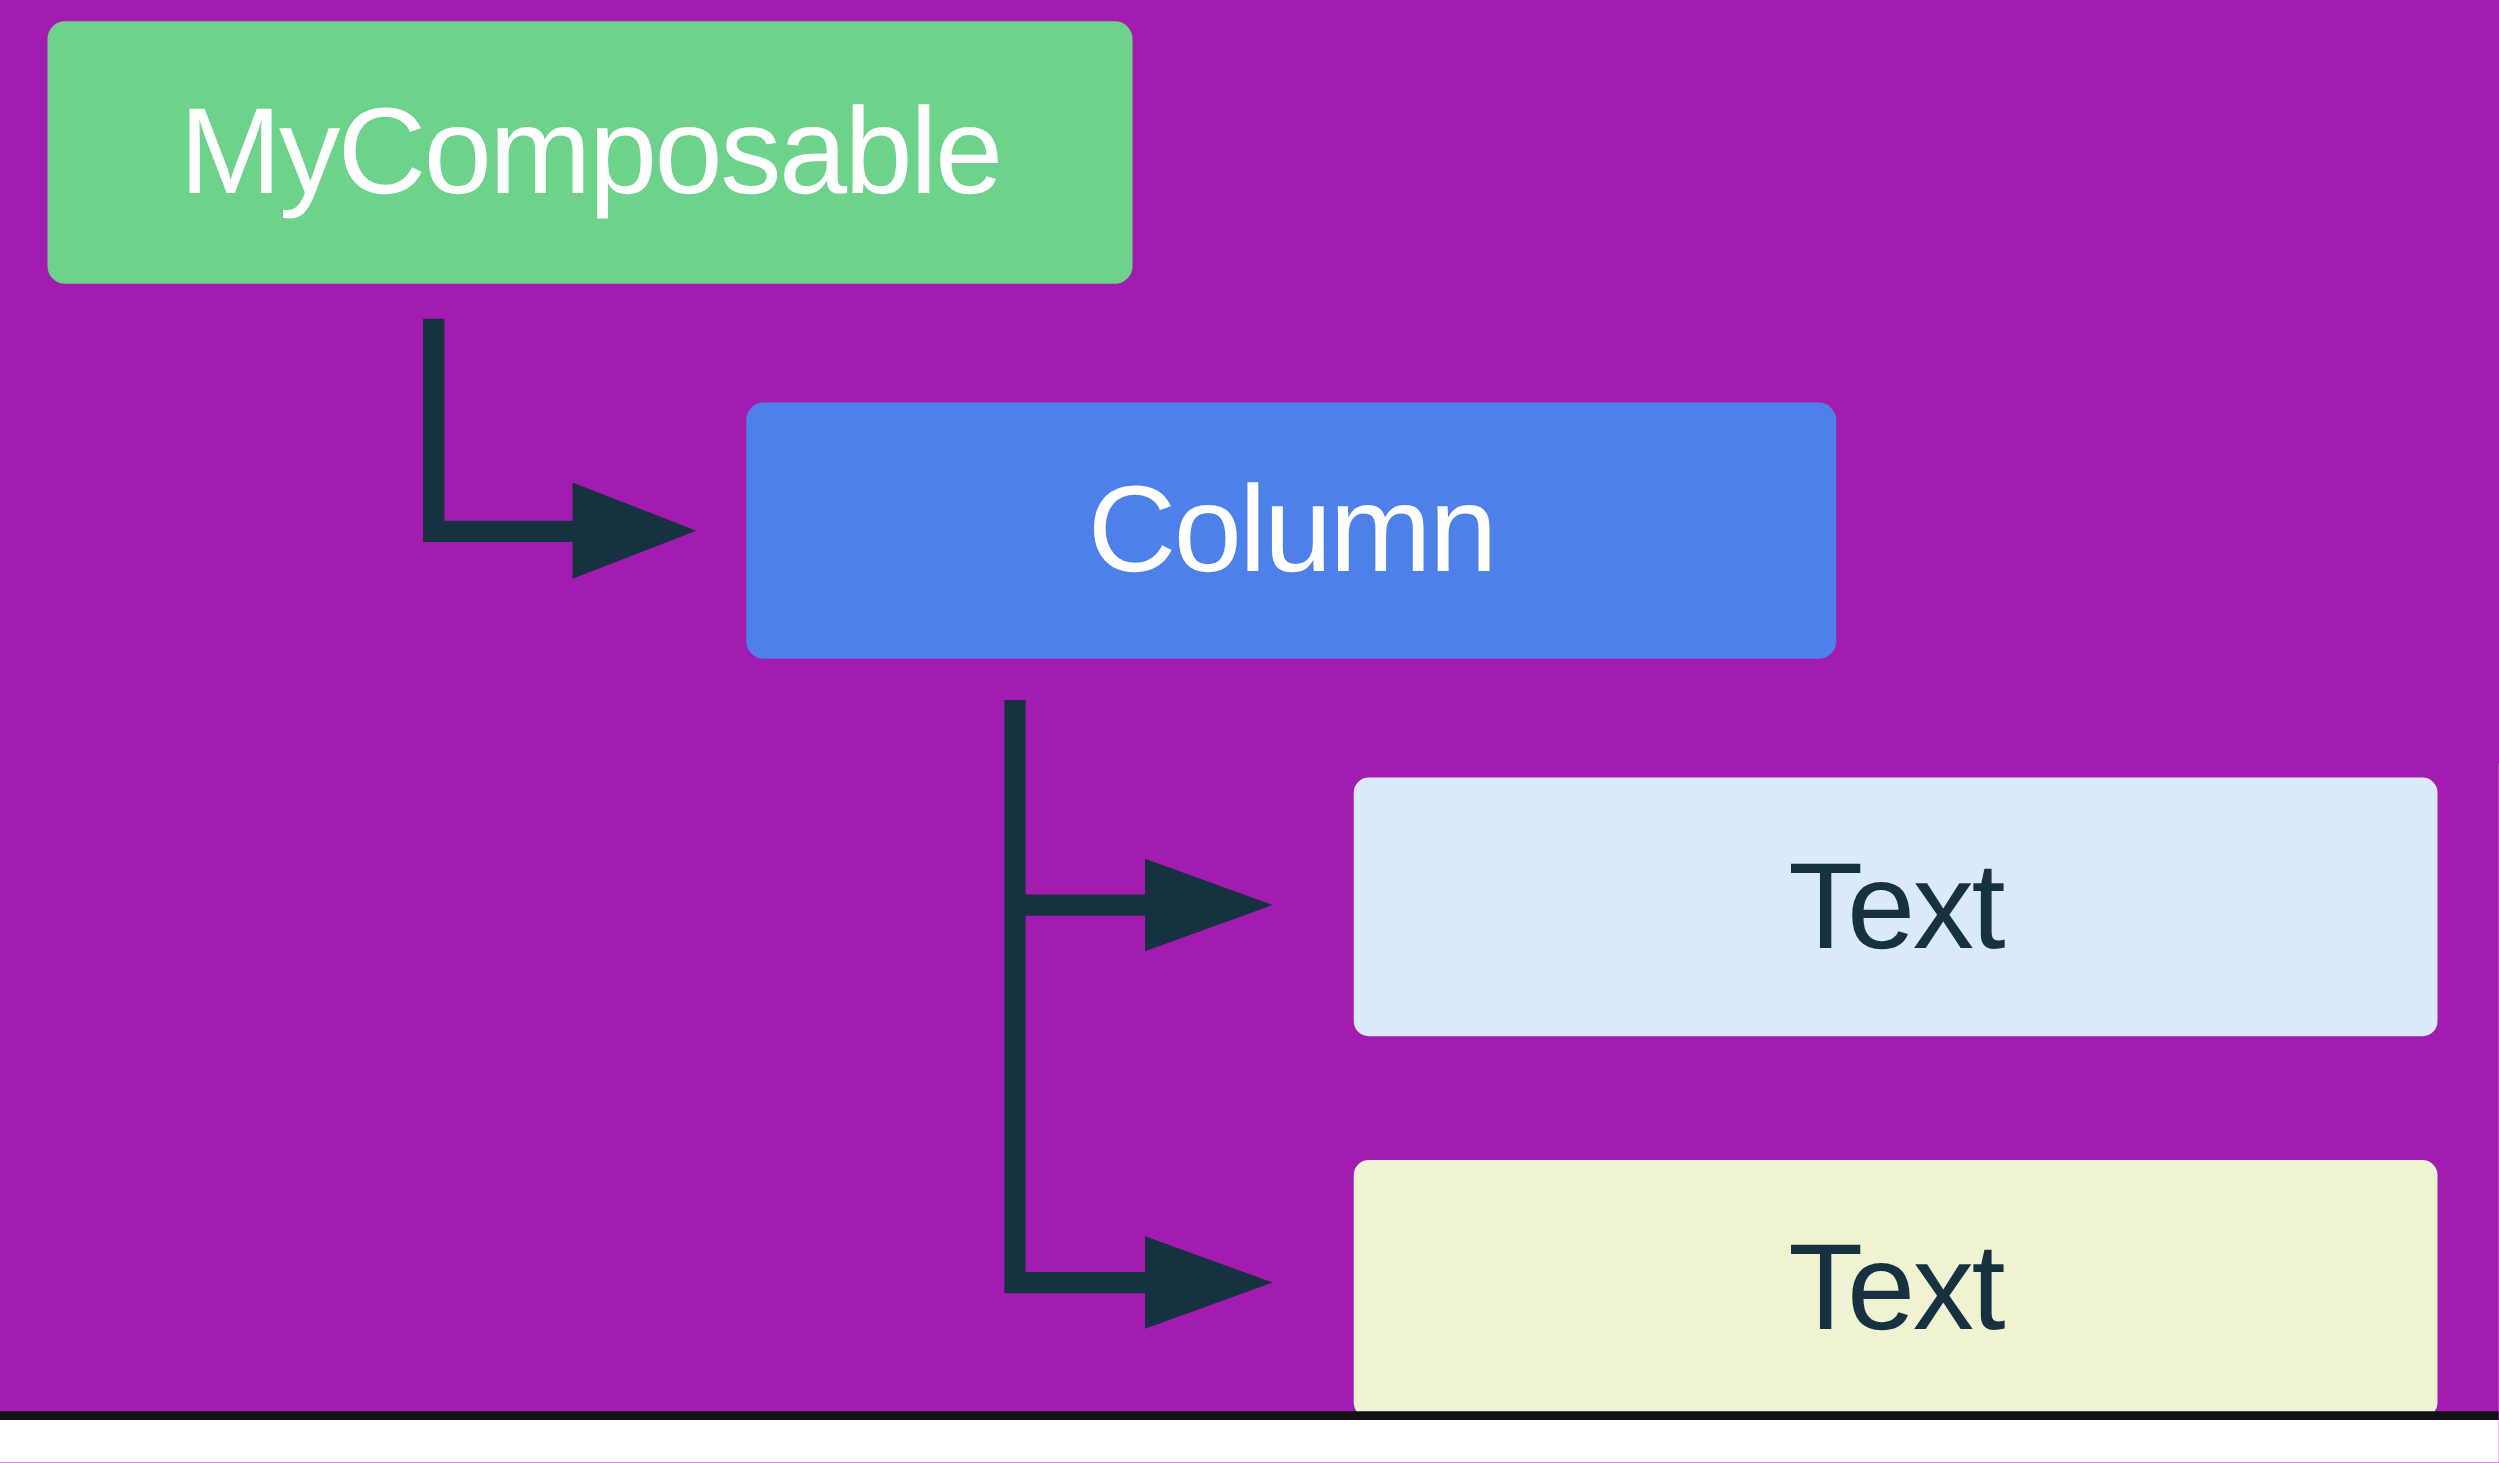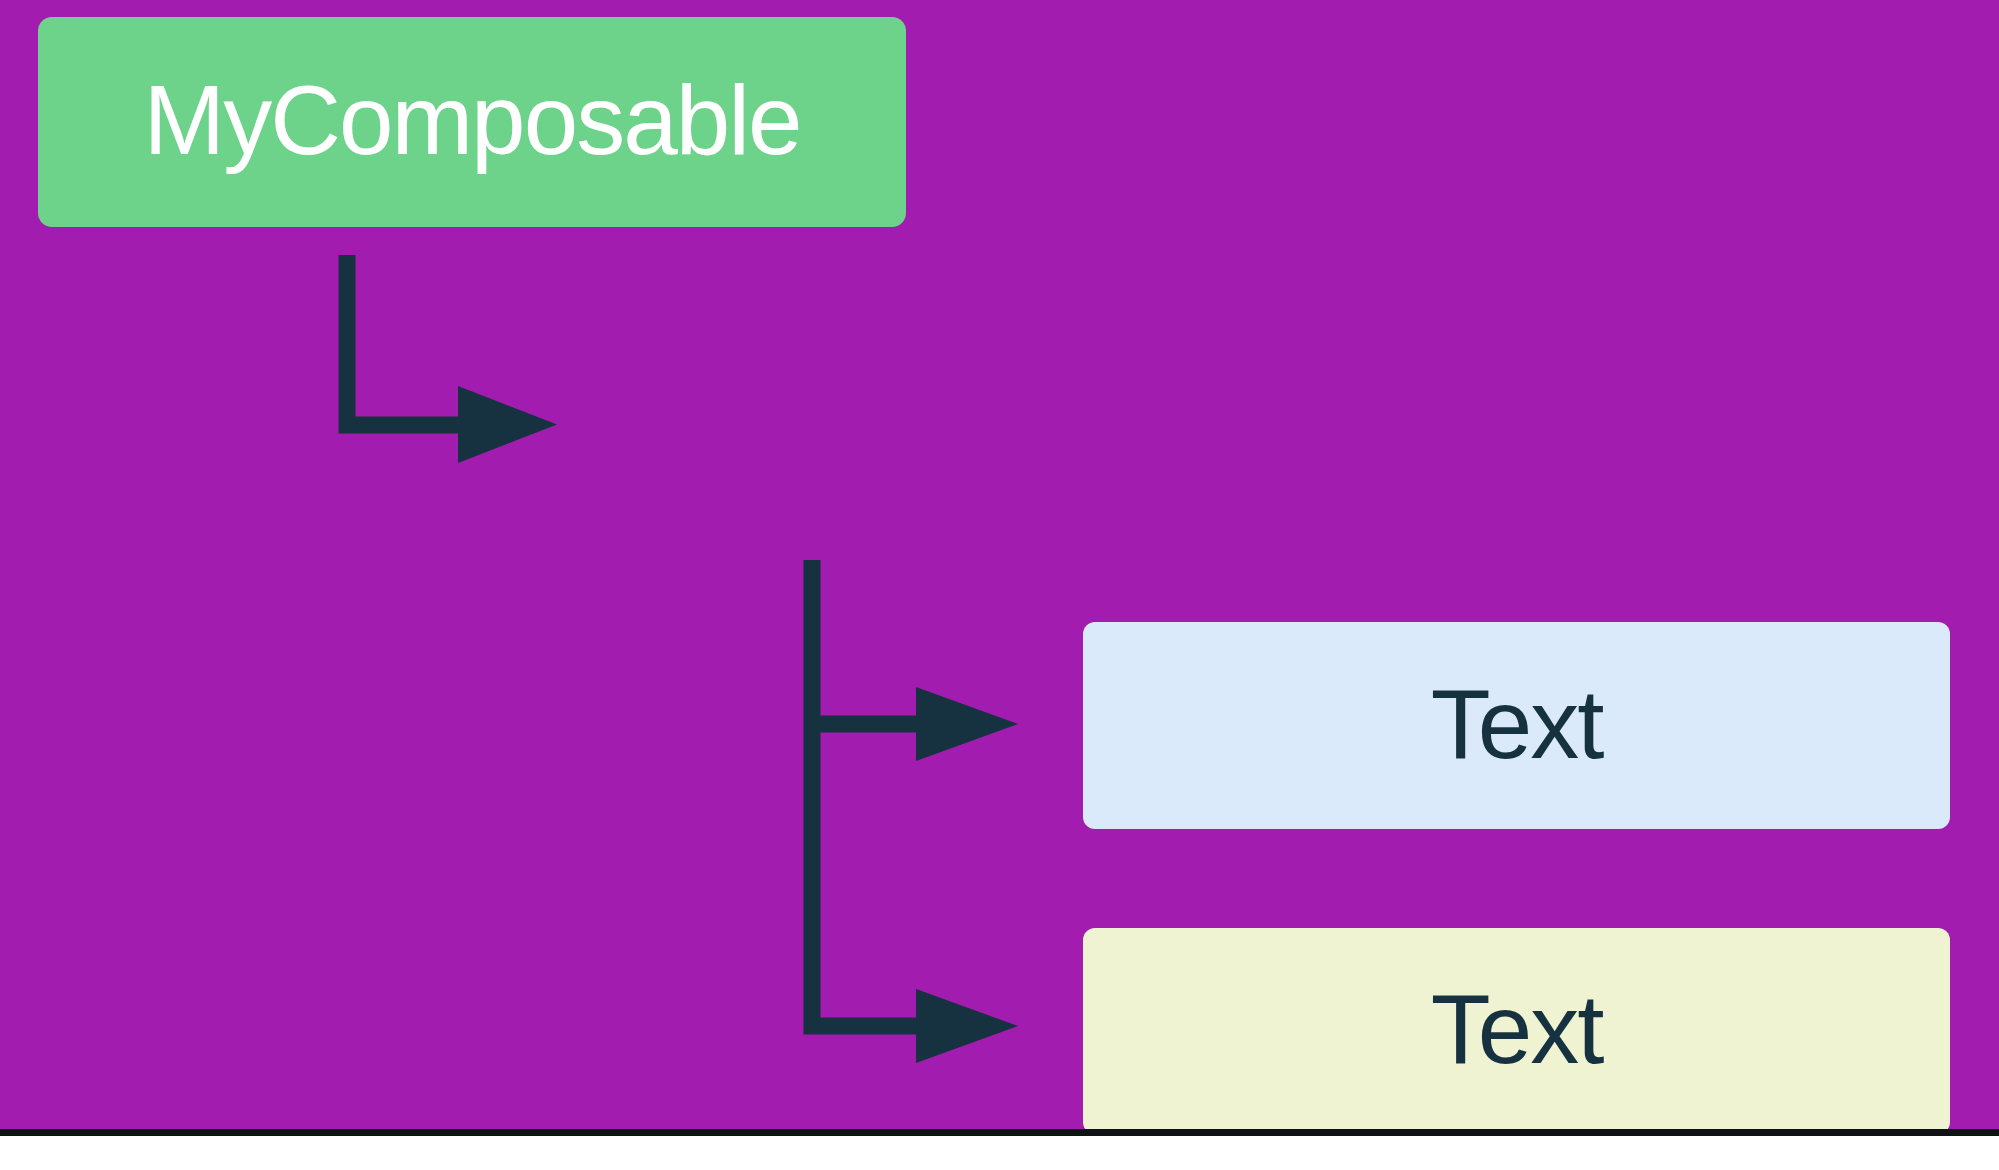--- a/index.html
+++ b/index.html
@@ -65,20 +65,23 @@
     <path d="M 812 560 V 1026 H 924" fill="none" stroke-width="17" stroke="#16313F"></path>
     <path d="M 812 724 H 924" fill="none" stroke-width="17" stroke="#16313F"></path>
     <polygon points="916,687 916,761 1018,724" fill="#16313F"></polygon>
     <polygon points="916,989 916,1063 1018,1026" fill="#16313F"></polygon>
   </svg>
 
   <div class="node node-mycomposable" style="background: rgb(109, 211, 139); color: rgb(255, 255, 255);">
     <span class="node-label">MyComposable</span>
   </div>
 
+  <div class="node node-column" style="background: rgb(77, 128, 232); color: rgb(255, 255, 255);">
+    <span class="node-label">Column</span>
+  </div>
 
   <div class="node node-text-1" style="background: rgb(219, 234, 250); color: rgb(22, 49, 63);">
     <span class="node-label">Text</span>
   </div>
 
   <div class="node node-text-2" style="background: rgb(239, 243, 210); color: rgb(22, 49, 63);">
     <span class="node-label">Text</span>
   </div>
 
   <div class="bottom-rule" style="background: rgb(16, 17, 20);"></div>

